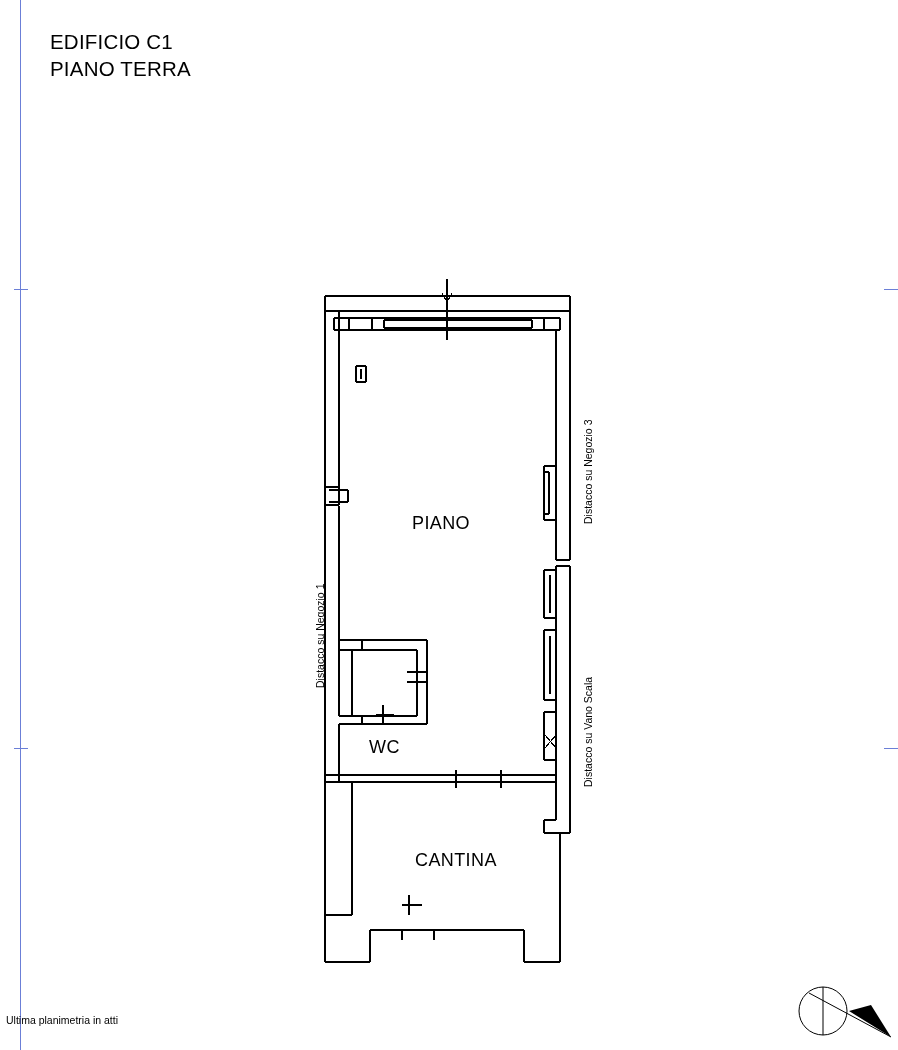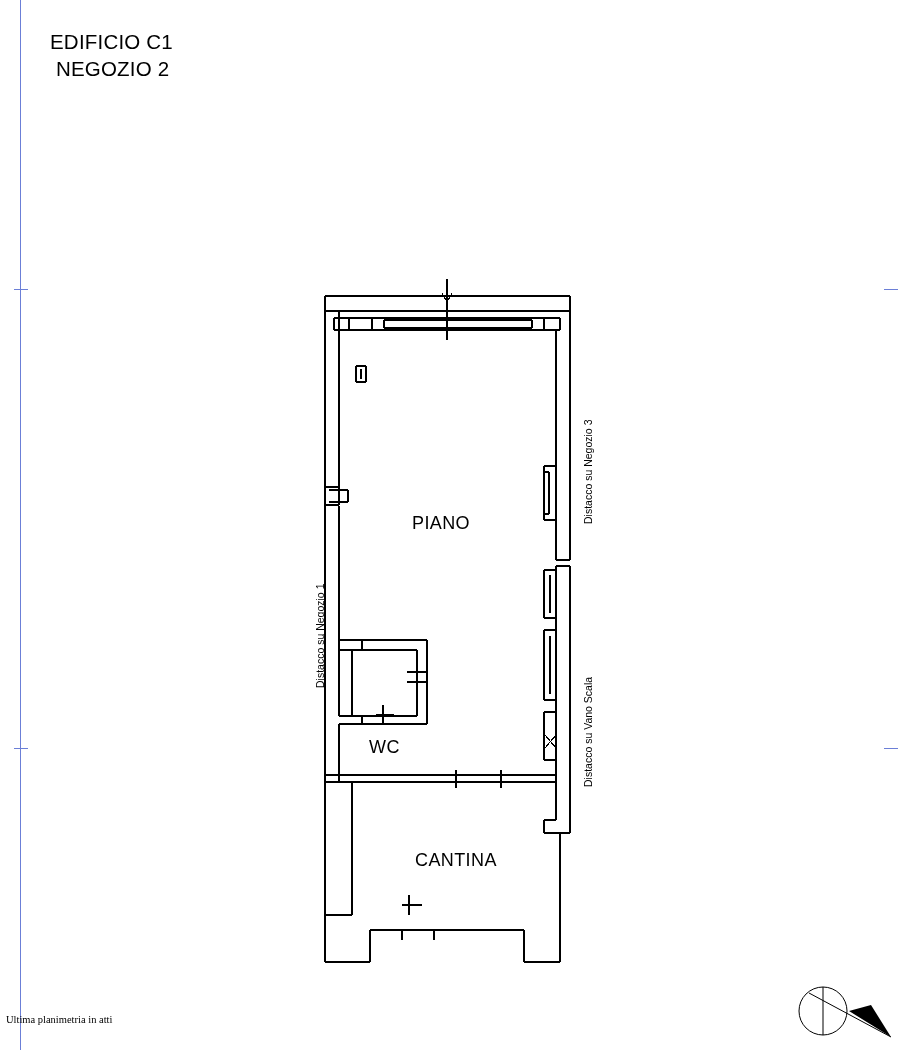--- a/index.html
+++ b/index.html
@@ -33,21 +33,21 @@
     font-size: 20.5px;
     letter-spacing: 0.2px;
     white-space: pre;
   }
 
   
   .footer-note {
     position: absolute;
     left: 2px;
     top: 1014px;
-    font-family: Liberation Serif, serif;
+    font-family: Liberation Sans, sans-serif;
     font-size: 10.5px;
     color: #000;
   }
 
   
   .blue-v {
     position: absolute;
     background: #6b7fd7;
   }
   .blue-h {
@@ -89,21 +89,21 @@
     pointer-events: none;
   }
 </style>
 </head>
 <body>
 
 <div id="page">
 
   <div class="title-block">
     <div class="title-line">EDIFICIO C1</div>
-    <div class="title-line"> NEGOZIO 2</div>
+    <div class="title-line">PIANO TERRA</div>
   </div>
 
   <div class="blue-v" style="left:16px; top:0px; width:1px; height:1050px;"></div>
   <div class="blue-h" style="left:10px; top:289px; width:14px; height:1px;"></div>
   <div class="blue-h" style="left:10px; top:748px; width:14px; height:1px;"></div>
   <div class="blue-h" style="left:880px; top:289px; width:14px; height:1px;"></div>
   <div class="blue-h" style="left:880px; top:748px; width:14px; height:1px;"></div>
 
   <svg class="plan" viewBox="0 0 898 1050">
     <g fill="none" stroke="#000000" stroke-width="1.1" shape-rendering="crispEdges">

